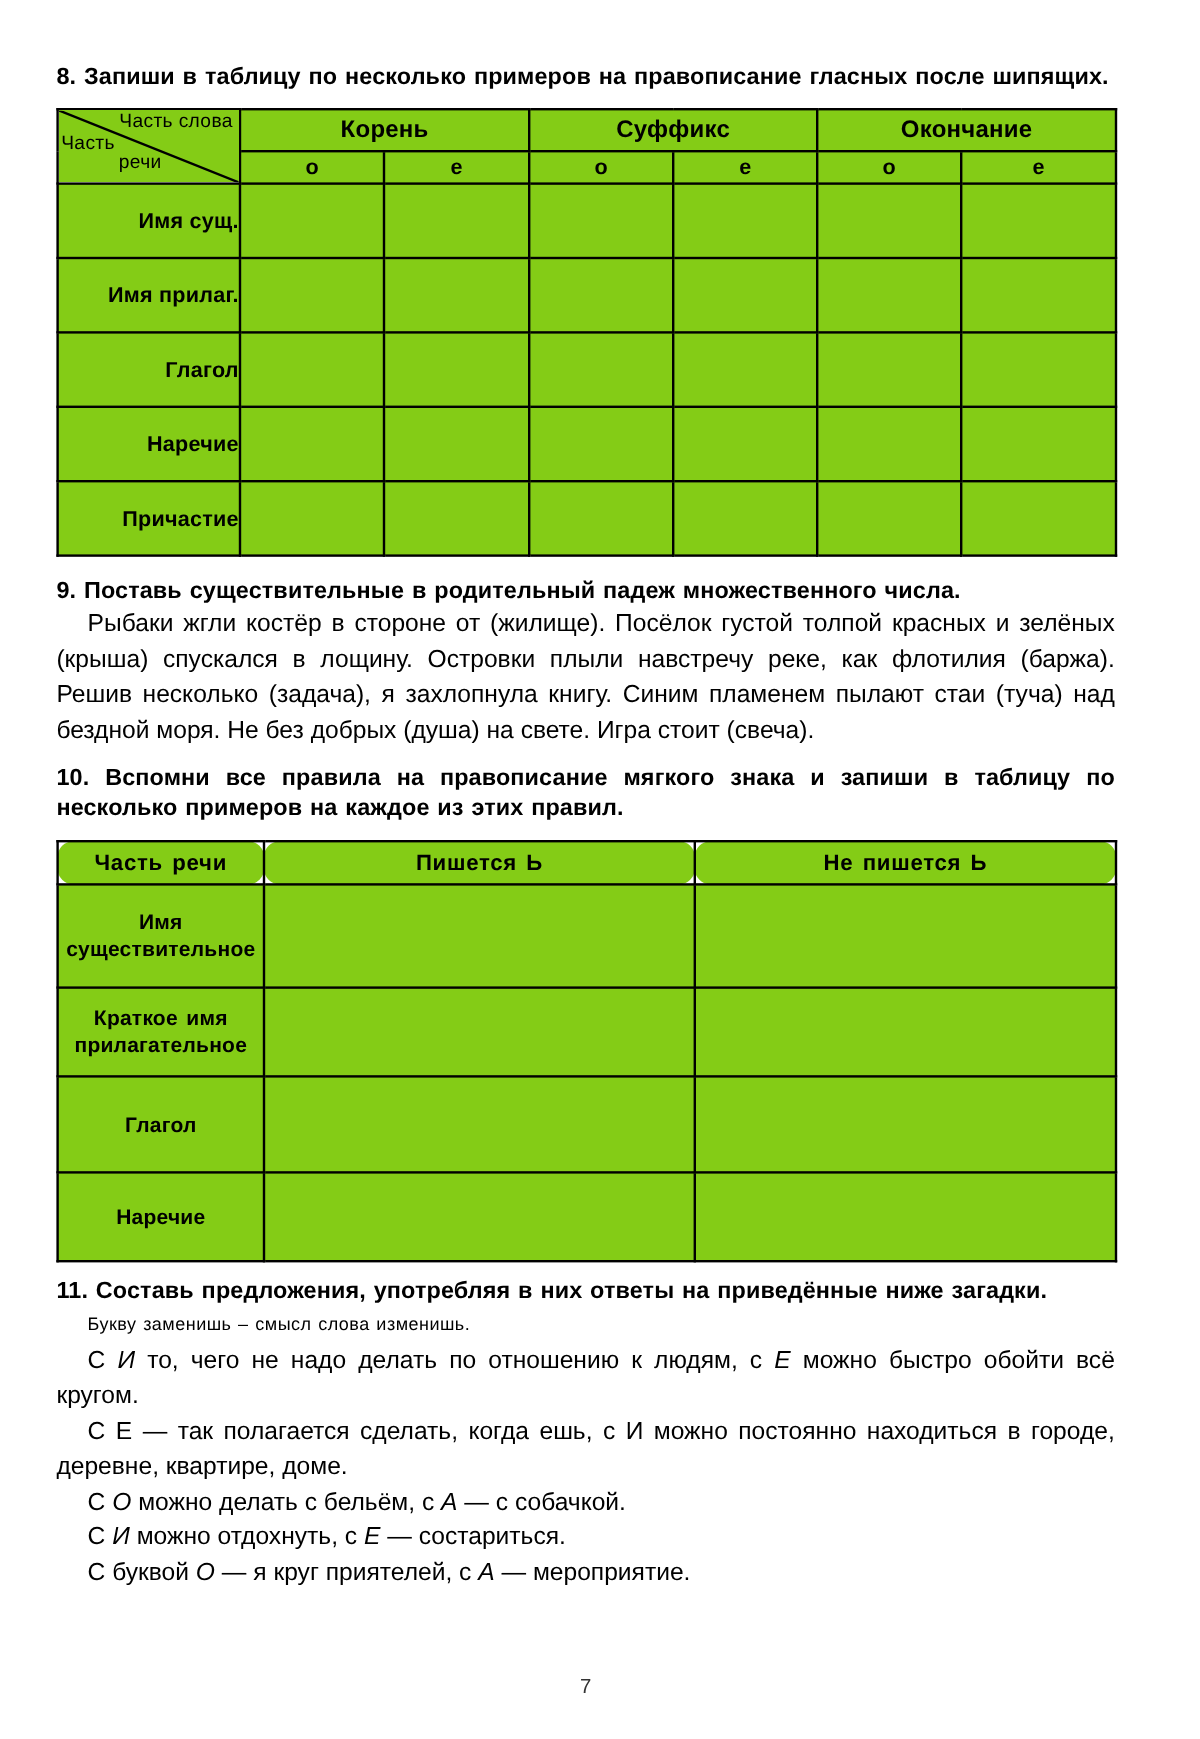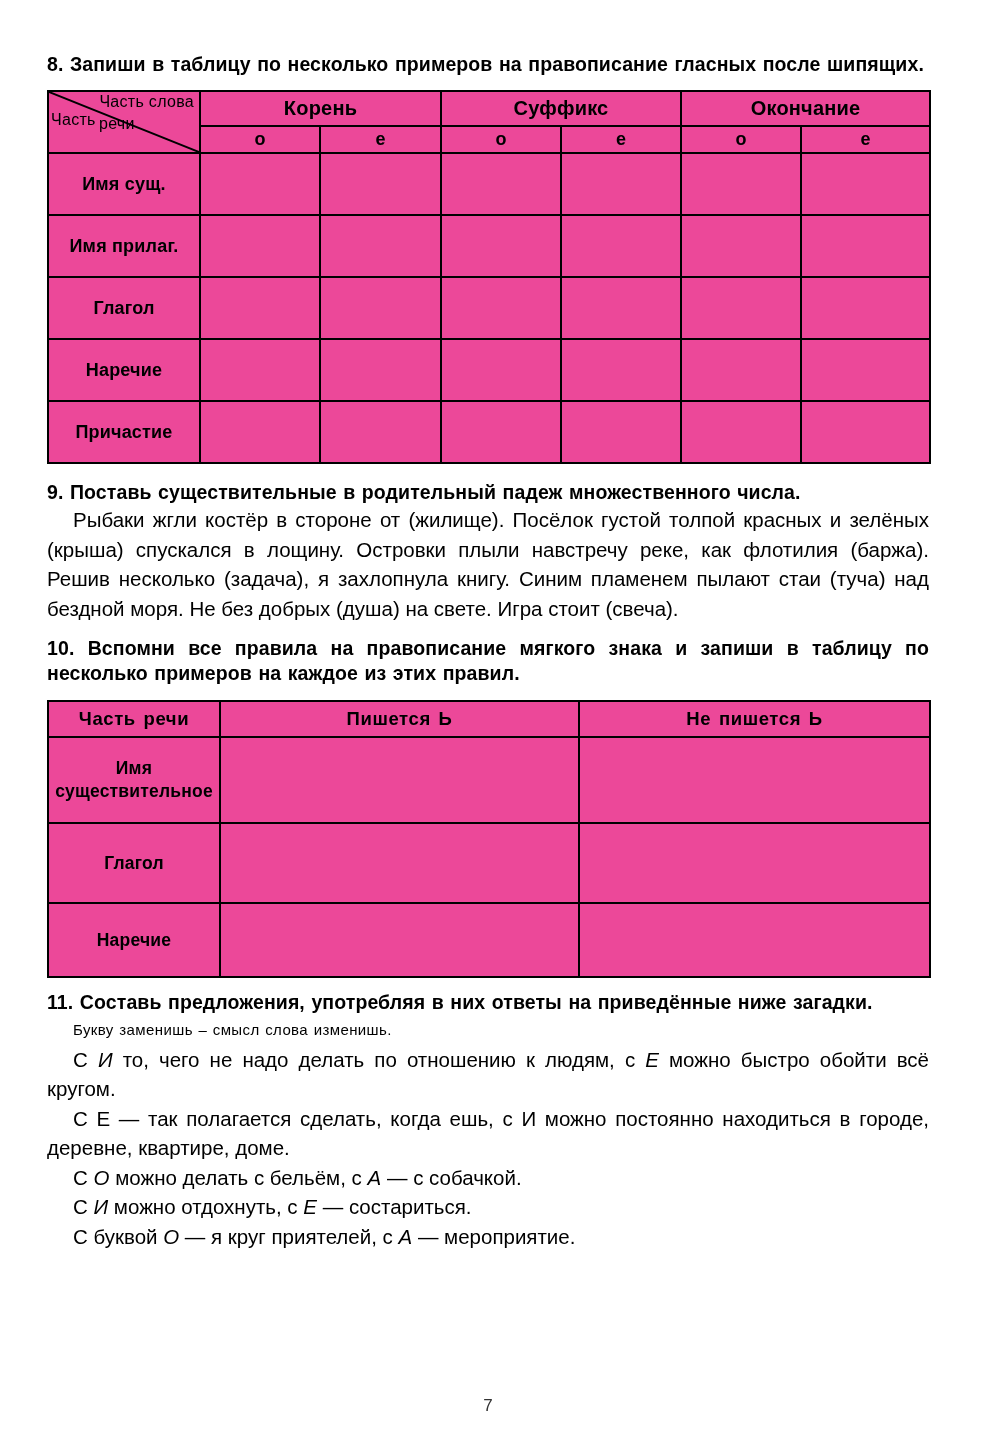--- a/index.html
+++ b/index.html
@@ -59,38 +59,39 @@
     width: 882px;
     table-layout: fixed;
     background: #fff;
   }
   table.wb td, table.wb th {
     border: 2px solid #000;
     padding: 0;
     font-weight: bold;
     text-align: center;
     vertical-align: middle;
-    background: #ec4899;
+    background: #84cc16;
   }
 
   
   #table-vowels th.grp {
     font-size: 20px;
     height: 33px;
     letter-spacing: 0.2px;
   }
   #table-vowels th.sub {
     font-size: 18px;
     height: 25px;
   }
   #table-vowels td.rowlabel {
     font-size: 18px;
     line-height: 23px;
     height: 60px;
     letter-spacing: 0.2px;
+    text-align: right;
   }
   #table-vowels td.cell {
     height: 60px;
   }
   .corner {
     position: relative;
     padding: 0 !important;
     height: 58px;
     overflow: hidden;
   }
@@ -112,32 +113,33 @@
     position: absolute;
     left: 2px;
     top: 19px;
     font-size: 16px;
     font-weight: normal;
     letter-spacing: 0.3px;
   }
   .corner .lbl-row-2 {
     position: absolute;
     left: 50px;
-    bottom: 19px;
+    bottom: 7px;
     font-size: 16px;
     font-weight: normal;
     letter-spacing: 0.3px;
   }
 
   
   #table-soft th.hdr {
     font-size: 18.5px;
     height: 34px;
     letter-spacing: 0.6px;
     word-spacing: 2px;
+    border-radius: 13px;
   }
   #table-soft td.rowlabel {
     font-size: 17.5px;
     line-height: 23px;
     letter-spacing: 0.2px;
     word-spacing: 2px;
     margin-top: 28px;
   }
   #table-soft td.cell { }
   .h-sush { height: 84px; }
@@ -277,20 +279,25 @@
           <th class="hdr">Часть речи</th>
           <th class="hdr">Пишется Ь</th>
           <th class="hdr">Не пишется Ь</th>
         </tr>
         <tr>
           <td class="rowlabel h-sush">Имя существительное</td>
           <td class="cell h-sush"></td>
           <td class="cell h-sush"></td>
         </tr>
         <tr>
+          <td class="rowlabel h-kr">Краткое имя прилагательное</td>
+          <td class="cell h-kr"></td>
+          <td class="cell h-kr"></td>
+        </tr>
+        <tr>
           <td class="rowlabel h-gl">Глагол</td>
           <td class="cell h-gl"></td>
           <td class="cell h-gl"></td>
         </tr>
         <tr>
           <td class="rowlabel h-nar">Наречие</td>
           <td class="cell h-nar"></td>
           <td class="cell h-nar"></td>
         </tr>
       </tbody>

